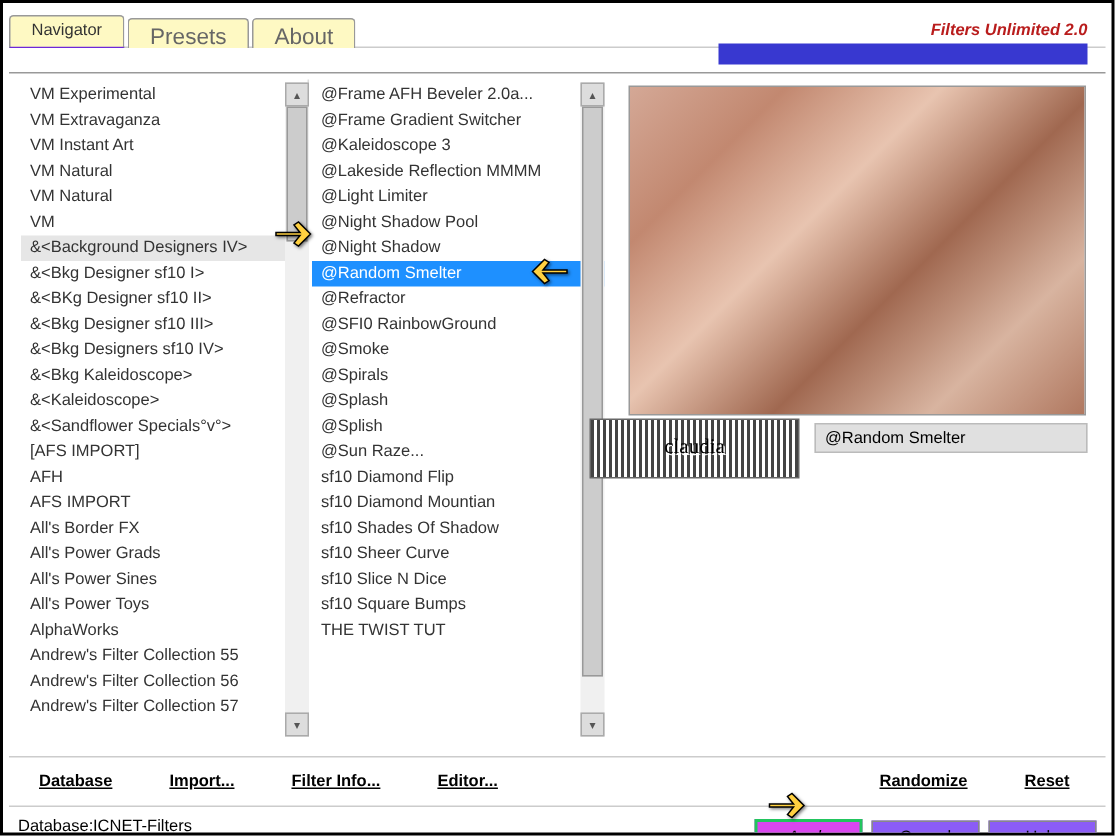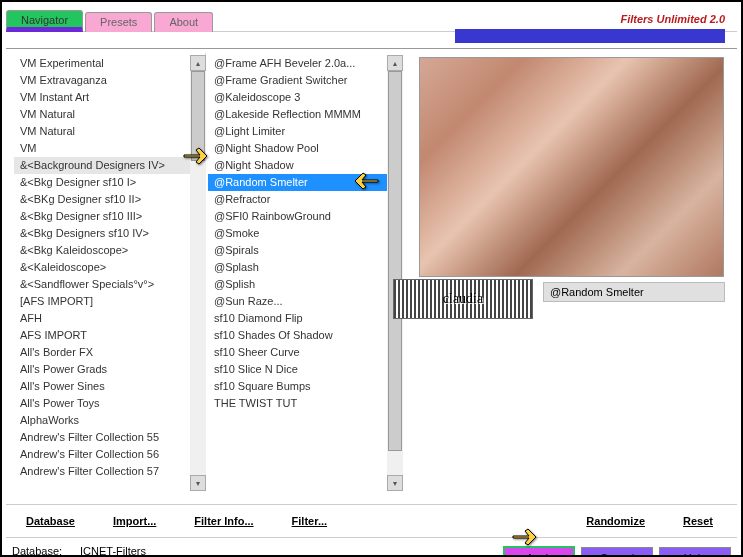--- a/index.html
+++ b/index.html
@@ -1,21 +1,21 @@
 <!DOCTYPE html>
 <html><head>
 <meta charset="utf-8">
 <style>
 * { margin: 0; padding: 0; box-sizing: border-box; font-family: Tahoma, Arial, sans-serif; font-size: 11px; }
 body { background: #fff; width: 743px; height: 557px; overflow: hidden; border: 2px solid #000; position: relative; }
 .header { height: 28px; background: #fff; display: flex; border-bottom: 1px solid #ccc; margin: 2px 4px 0 4px; }
 .tabs { display: flex; height: 22px; margin-top: 6px; }
 .tab { padding: 3px 14px; border: 1px solid #999; border-bottom: none; background: #fff; margin-right: 2px; border-radius: 3px 3px 0 0; cursor: pointer; color: #333; }
-.tab.active { background: #22c55e; border-bottom: 5px solid #6d28d9; position: relative; z-index: 2; }
-.tab.inactive { background: #f9a8d4; margin-top: 2px; font-size: 11px; color: #666; }
+.tab.active { background: #fef9c3; border-bottom: 1px solid #6d28d9; position: relative; z-index: 2; }
+.tab.inactive { background: #fef9c3; margin-top: 2px; font-size: 15px; color: #666; }
 .title { flex: 1; text-align: right; font-weight: bold; font-style: italic; font-size: 17px; color: #b91c1c; padding-right: 12px; padding-top: 4px; font-family: Arial, sans-serif; }
 .blue-band { background: #3838d0; height: 14px; margin-left: 240px; margin-top: 1px; }
 .main { display: flex; height: 440px; padding: 4px 8px; border-top: 1px solid #999; margin: 16px 4px; }
 .col { position: relative; }
 .col1 { width: 192px; }
 .col2 { width: 195px; margin-left: 2px; }
 .list { height: 438px; overflow: hidden; padding: 2px 0; }
 .col1 .list { border-right: 1px solid #ddd; }
 .item { padding: 1px 6px; color: #333; cursor: pointer; white-space: nowrap; line-height: 15px; }
 .item.sel { background: #e6e6e6; }
@@ -29,21 +29,21 @@
 .preview-r .pl { width: 130px; }
 .preview-r .pv { flex: 1; background: #e0e0e0; padding: 3px 6px; border: 1px solid #bbb; font-size: 11px; }
 .claudia-stamp { position: absolute; left: -10px; top: 226px; width: 140px; height: 40px; background: repeating-linear-gradient(90deg, #444 0, #444 2px, #fff 2px, #fff 4px); border: 1px solid #666; display: flex; align-items: center; justify-content: center; }
 .claudia-stamp::after { content: 'claudia'; font-family: cursive; font-size: 14px; color: #000; text-shadow: 1px 1px 0 #fff; }
 .params { margin-top: 8px; }
 .btnbar { display: flex; padding: 6px 10px; border-top: 1px solid #ccc; border-bottom: 1px solid #ccc; margin: 0 4px; }
 .flatbtn { padding: 4px 10px; margin-right: 18px; font-weight: bold; text-decoration: underline; cursor: pointer; color: #000; }
 .btnbar .spacer { flex: 1; }
 .footer { display: flex; align-items: center; padding: 6px 10px 4px 10px; }
 .footinfo { flex: 1; font-size: 10.5px; line-height: 14px; }
-.footinfo .lab { display: inline-block; width: 68px; }
+.footinfo .lab { display: inline-block; width: 50px; }
 .winbtn { min-width: 72px; padding: 4px 14px; margin-left: 6px; border: 1px solid #888; background: #8b5cf6; cursor: pointer; text-align: center; }
 .winbtn.primary { border: 2px solid #22c55e; background: #d946ef; position: relative; font-style: italic; }
 .cursor-ptr { position: absolute; width: 26px; height: 22px; pointer-events: none; z-index: 50; }
 .cursor-ptr svg { width: 26px; height: 22px; filter: drop-shadow(1px 1px 1px rgba(0,0,0,.5)); }
 #cur1 { left: 180px; top: 143px; }
 #cur2 { left: 352px; top: 168px; }
 #cur3 { left: 509px; top: 524px; }
 </style>
 </head>
 <body>
@@ -107,20 +107,21 @@
         <div class="item">@Night Shadow</div>
         <div class="item hi">@Random Smelter</div>
         <div class="item">@Refractor</div>
         <div class="item">@SFI0 RainbowGround</div>
         <div class="item">@Smoke</div>
         <div class="item">@Spirals</div>
         <div class="item">@Splash</div>
         <div class="item">@Splish</div>
         <div class="item">@Sun Raze...</div>
         <div class="item">sf10 Diamond Flip</div>
+        <div class="item">sf10 Diamond Mountian</div>
         <div class="item">sf10 Shades Of Shadow</div>
         <div class="item">sf10 Sheer Curve</div>
         <div class="item">sf10 Slice N Dice</div>
         <div class="item">sf10 Square Bumps</div>
         <div class="item">THE TWIST TUT</div>
       </div>
     <div class="scrollbar">
       <div class="sb-btn">▴</div>
       <div class="sb-thumb" style="height:380px;"></div>
       <div class="sb-btn" style="position:absolute;bottom:0;">▾</div>
@@ -135,21 +136,21 @@
       <div class="pv">@Random Smelter</div>
     </div>
     <div class="params"></div>
   </div>
 </div>
 
 <div class="btnbar">
   <div class="flatbtn">Database</div>
   <div class="flatbtn">Import...</div>
   <div class="flatbtn">Filter Info...</div>
-  <div class="flatbtn">Filter...</div>
+  <div class="flatbtn">Editor...</div>
   <div class="spacer"></div>
   <div class="flatbtn">Randomize</div>
   <div class="flatbtn" style="margin-right:4px;">Reset</div>
 </div>
 
 <div class="footer">
   <div class="footinfo">
     <div><span class="lab">Database:</span><span>ICNET-Filters</span></div>
     <div><span class="lab">Filters:</span><span>4255</span></div>
   </div>

